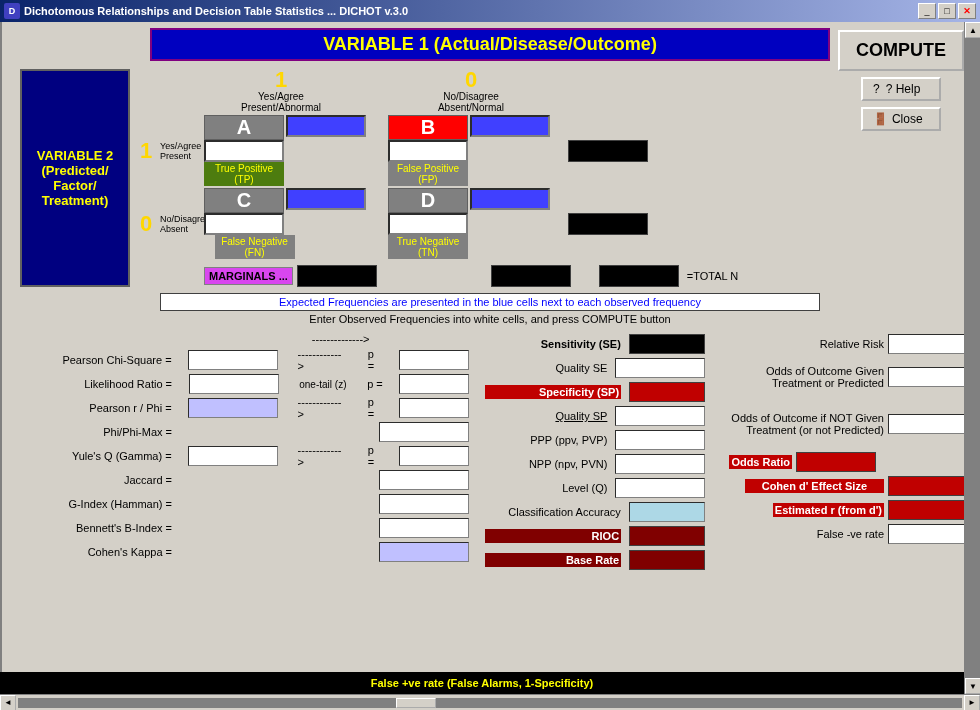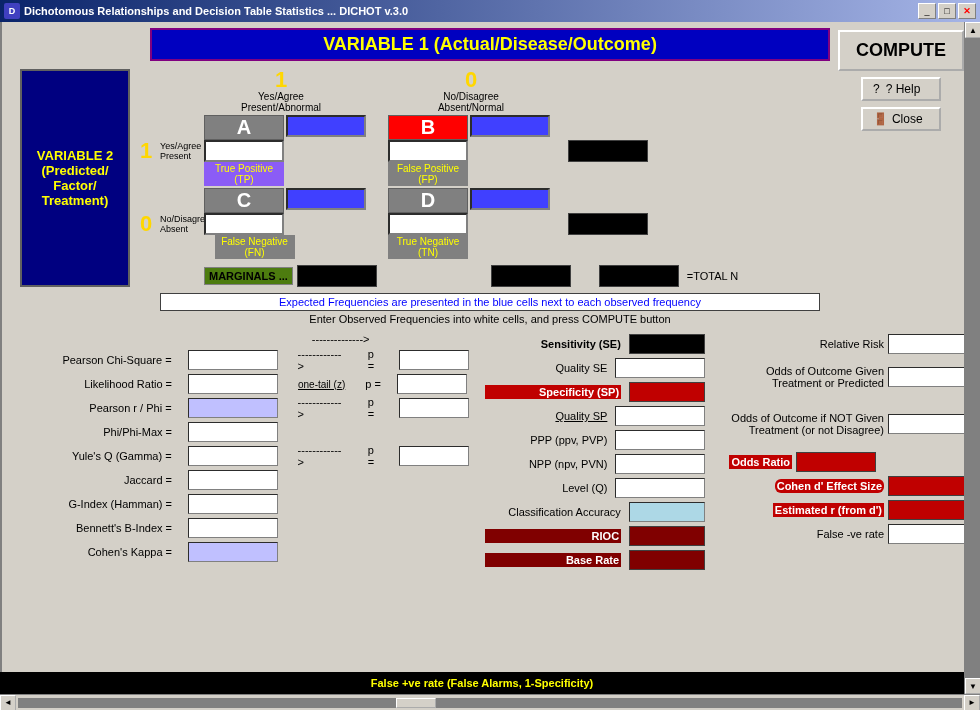--- a/index.html
+++ b/index.html
@@ -265,20 +265,21 @@
       flex-direction: column;
       gap: 2px;
       width: 460px;
     }
 
     .stat-row {
       display: flex;
       align-items: center;
       gap: 16px;
       height: 22px;
+      justify-content: space-between;
     }
 
     .stat-label {
       text-align: right;
       width: 160px;
       font-size: 11px;
     }
 
     .stat-input {
       width: 90px;
@@ -454,21 +455,21 @@
 
             <div class="cell-group">
               <div style="display:flex;gap:2px;">
                 <div style="display:flex;flex-direction:column;align-items:center;">
                   <div style="background:#808080;color:white;font-size:20px;font-weight:bold;width:80px;text-align:center;border:1px solid #606060;">A</div>
                   <input class="cell-input-white" type="text" style="width: 80px; height: 22px; background: white; border: 2px inset rgb(128, 128, 128);">
                 </div>
                 <div style="background:#4040ff;width:80px;height:22px;border:2px inset #808080;"></div>
               </div>
               <div style="display:flex;gap:2px;">
-                <div style="background:#8b5cf6;color:yellow;font-size:10px;text-align:center;width:80px;padding:1px;">True Positive (TP)</div>
+                <div style="background:#4d7c0f;color:yellow;font-size:10px;text-align:center;width:80px;padding:1px;">True Positive (TP)</div>
                 <div style="width:80px;"></div>
               </div>
             </div>
 
             <div class="cell-group" style="margin-left:10px;">
               <div style="display:flex;gap:2px;">
                 <div style="display:flex;flex-direction:column;align-items:center;">
                   <div style="background:red;color:white;font-size:20px;font-weight:bold;width:80px;text-align:center;border:1px solid #606060;">B</div>
                   <input type="text" style="width: 80px; height: 22px; background: white; border: 2px inset rgb(128, 128, 128);">
                 </div>
@@ -518,21 +519,21 @@
                 <div style="background:#808080;color:yellow;font-size:10px;text-align:center;width:80px;padding:1px;">True Negative (TN)</div>
                 <div style="width:80px;"></div>
               </div>
             </div>
 
             <div style="background:black;width:80px;height:22px;border:1px solid #404040;margin-left:10px;"></div>
           </div>
 
           <div class="marginals-row" style="margin-left:0;display:flex;align-items:center;gap:4px;">
             <div style="width:64px;"></div>
-            <div style="background:#4d7c0f;color:black;font-size:11px;font-weight:bold;padding:2px 4px;border:1px solid #808080;">MARGINALS ...</div>
+            <div style="background:#d946ef;color:black;font-size:11px;font-weight:bold;padding:2px 4px;border:1px solid #808080;">MARGINALS ...</div>
             <div style="background:black;width:80px;height:22px;border:1px solid #404040;"></div>
             <div style="width:10px;"></div>
             <div style="background:black;width:80px;height:22px;border:1px solid #404040;margin-left:96px;"></div>
             <div style="width:10px;"></div>
             <div style="background:black;width:80px;height:22px;border:1px solid #404040;margin-left:10px;"></div>
             <span style="font-size:11px;margin-left:4px;">=TOTAL N</span>
           </div>
         </div>
       </div>
     </div>
@@ -551,21 +552,21 @@
         <span class="stat-label">Pearson Chi-Square =</span>
         <input type="text" class="stat-input" style="">
         <span class="stat-arrow-text">------------&gt;</span>
         <span class="stat-p-label">p =</span>
         <input type="text" class="stat-p-input" style="">
       </div>
 
       <div class="stat-row">
         <span class="stat-label">Likelihood Ratio =</span>
         <input type="text" class="stat-input" style="">
-        <span class="stat-arrow-text" style="font-size:10px;text-decoration:underline;">one-tail (z)</span>
+        <span class="stat-arrow-text" style="font-size:10px;">one-tail (z)</span>
         <span class="stat-p-label">p =</span>
         <input type="text" class="stat-p-input" style="">
       </div>
 
       <div class="stat-row">
         <span class="stat-label">Pearson r / Phi =</span>
         <input type="text" class="stat-input-blue" style="width: 90px; height: 20px; background: rgb(192, 192, 255); border: 1px inset rgb(128, 128, 128);">
         <span class="stat-arrow-text">------------&gt;</span>
         <span class="stat-p-label">p =</span>
         <input type="text" class="stat-p-input" style="">
@@ -664,31 +665,31 @@
         <span style="font-size:11px;">Relative Risk</span>
         <input type="text" style="width: 80px; height: 20px; background: white; border: 1px inset rgb(128, 128, 128);">
       </div>
 
       <div style="display:flex;align-items:center;justify-content:flex-end;gap:4px;height:40px;">
         <span style="font-size:11px;text-align:right;">Odds of Outcome Given Treatment or Predicted</span>
         <input type="text" style="width: 80px; height: 20px; background: white; border: 1px inset rgb(128, 128, 128);">
       </div>
 
       <div style="display:flex;align-items:center;justify-content:flex-end;gap:4px;height:50px;">
-        <span style="font-size:11px;text-align:right;">Odds of Outcome if NOT Given Treatment (or not Disagree)</span>
+        <span style="font-size:11px;text-align:right;">Odds of Outcome if NOT Given Treatment (or not Predicted)</span>
         <input type="text" style="width: 80px; height: 20px; background: white; border: 1px inset rgb(128, 128, 128);">
       </div>
 
       <div style="display:flex;align-items:center;gap:4px;height:22px;">
         <span style="font-size:11px;font-weight:bold;color:white;background:#c00000;padding:1px 2px;">Odds Ratio</span>
         <div style="background:#c00000;width:80px;height:20px;border:1px solid #404040;"></div>
       </div>
 
       <div style="display:flex;align-items:center;justify-content:flex-end;gap:4px;height:22px;">
-        <span style="font-size:11px;font-weight:bold;color:white;background:#c00000;padding:1px 2px;border-radius:6px;">Cohen d' Effect Size</span>
+        <span style="font-size:11px;font-weight:bold;color:white;background:#c00000;padding:1px 17px;">Cohen d' Effect Size</span>
         <div style="background:#c00000;width:80px;height:20px;border:1px solid #404040;"></div>
       </div>
 
       <div style="display:flex;align-items:center;justify-content:flex-end;gap:4px;height:22px;">
         <span style="font-size:11px;font-weight:bold;color:white;background:#c00000;padding:1px 2px;">Estimated r (from d')</span>
         <div style="background:#c00000;width:80px;height:20px;border:1px solid #404040;"></div>
       </div>
 
       <div style="display:flex;align-items:center;justify-content:flex-end;gap:4px;height:22px;">
         <span style="font-size:11px;">False -ve rate</span>

